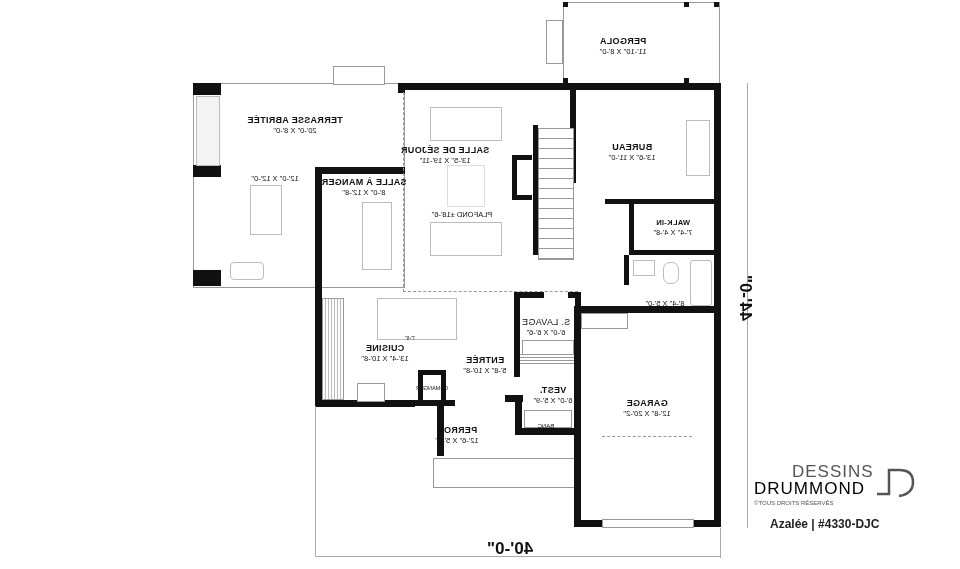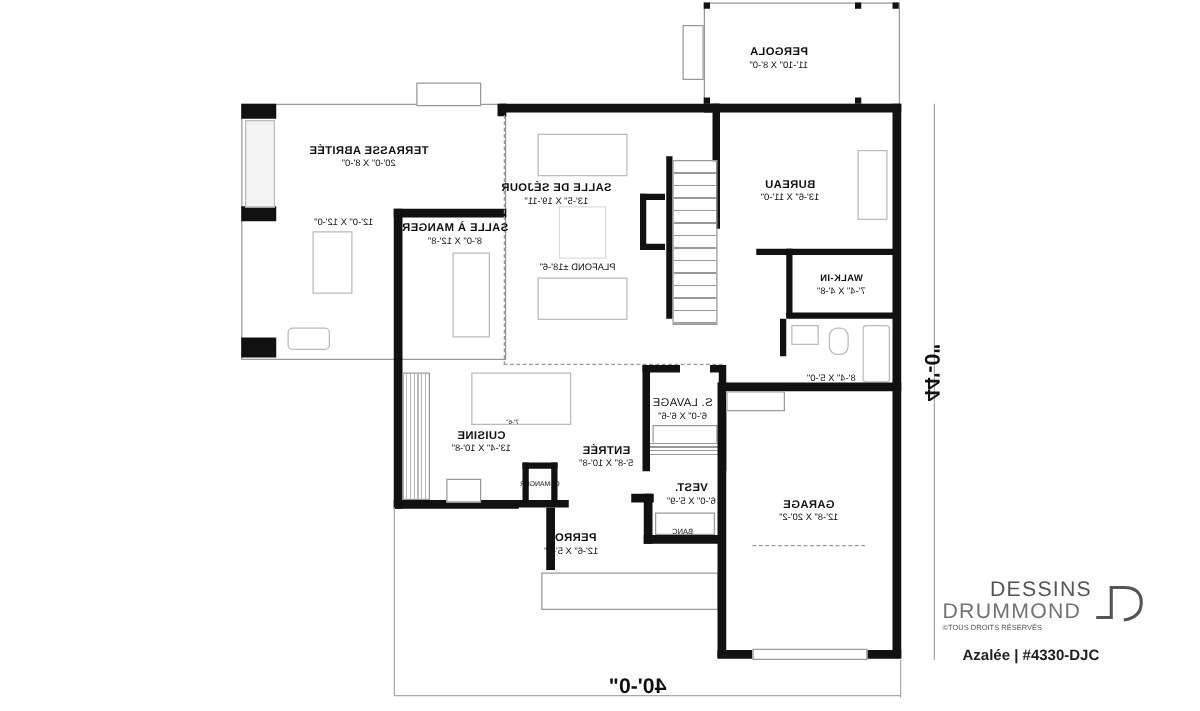--- a/index.html
+++ b/index.html
@@ -10,21 +10,21 @@
   .line{position:absolute;background:#aaa;}
   .dash{position:absolute;border:0 dashed #999;}
   .mir{transform:scaleX(-1);display:inline-block;}
   .room{position:absolute;text-align:center;transform:translateX(-50%);white-space:nowrap;}
   .room .n{font-weight:bold;font-size:9px;letter-spacing:.3px;display:block;}
   .room .d{font-size:7.5px;display:block;margin-top:1px;}
   .furn{position:absolute;border:1px solid #bbb;background:#fff;}
   .dim{position:absolute;font-weight:bold;font-size:17px;}
   .logo{position:absolute;left:752px;top:462px;width:180px;}
   .logo .l1{position:absolute;left:40px;top:0;font-size:17px;letter-spacing:1px;color:#555;}
-  .logo .l2{position:absolute;left:2px;top:17px;font-size:17px;letter-spacing:1px;color:#737373;}
+  .logo .l2{position:absolute;left:2px;top:17px;font-size:17px;letter-spacing:1px;color:#000000;}
   .logo .l3{position:absolute;left:2px;top:38px;font-size:6px;color:#555;}
   .logo .l4{position:absolute;left:18px;top:55px;font-size:12px;font-weight:bold;color:#222;}
   .logo .mark{position:absolute;left:123px;top:2px;width:40px;height:36px;}
 </style>
 </head>
 <body>
 
 <div class="plan">
 
   <div class="thin" style="left:563px;top:2px;width:155px;height:80px;border-color:#999;"></div>

